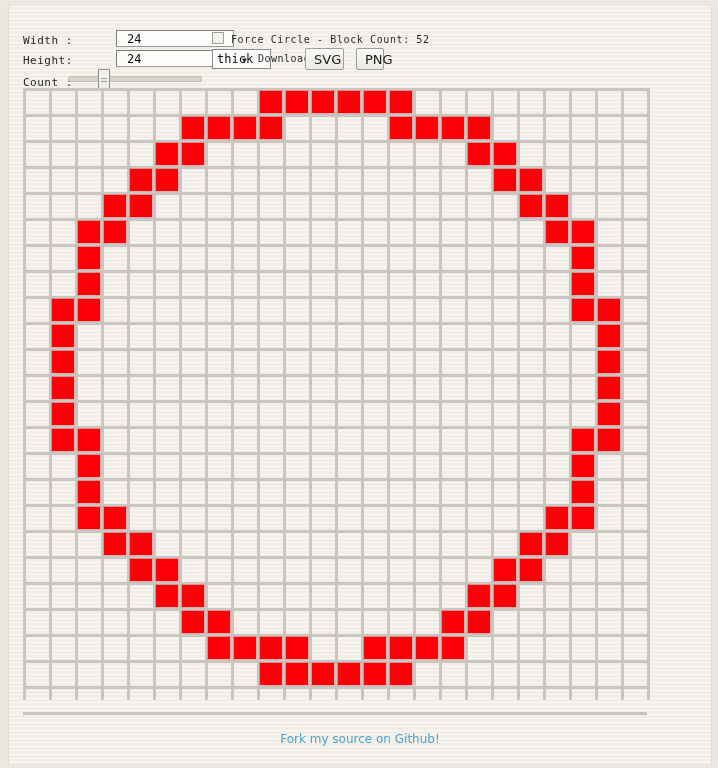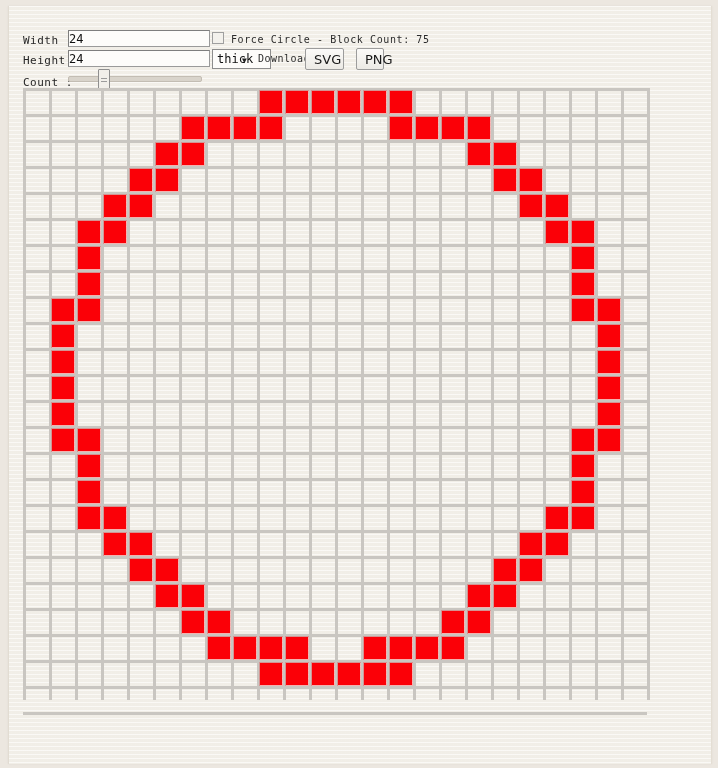--- a/index.html
+++ b/index.html
@@ -45,33 +45,34 @@
     color: #262626;
     letter-spacing: 0.5px;
     white-space: nowrap;
   }
   #width-label  { left: 14px; top: 28px; }
   #height-label { left: 14px; top: 48px; }
   #scale-label  { left: 14px; top: 70px; }
 
   input.numfield {
     position: absolute;
-    width: 142px;
+    width: 118px;
     height: 15px;
-    padding: 1px 0;
+    padding: 1px 10px;
     font-family: "DejaVu Sans Mono", monospace;
     font-size: 12px;
     color: #111;
     background: #fdfcfa;
     border: 1px solid #9a9a9a;
     border-top-color: #7e7e7e;
     border-left-color: #7e7e7e;
     border-radius: 0;
     box-sizing: border-box;
     outline: none;
+    margin-left: 48px;
   }
   #width-input  { left: 59px; top: 24px; height: 17px; }
   #height-input { left: 59px; top: 44px; height: 17px; }
 
   #scale-slider {
     position: absolute;
     left: 59px;
     top: 70px;
     width: 134px;
     height: 6px;
@@ -225,21 +226,21 @@
 
     <span class="lbl" id="height-label">Height:</span>
     <input class="numfield" id="height-input" type="text" value="24" style="">
 
     <span class="lbl" id="scale-label">Count :</span>
     <div id="scale-slider">
       <div id="scale-thumb"></div>
     </div>
 
     <div id="force-circle-box"></div>
-    <span class="lbl" id="force-circle-label">Force Circle - Block Count: 75</span>
+    <span class="lbl" id="force-circle-label">Force Circle - Block Count: 52</span>
 
     <select id="mode-select"><option value="thick">thick</option><option value="thin">thin</option></select>
     <span id="mode-caret">▼</span>
 
     <span class="lbl" id="download-label">Download:</span>
 
     <button class="dlbtn" id="svg-button">SVG</button>
     <button class="dlbtn" id="png-button">PNG</button>
   </div>
 
@@ -379,13 +380,14 @@
         <div class="cell" style="left: 419px; top: 549px; background: rgb(251, 0, 7);"></div>
         <div class="cell" style="left: 237px; top: 575px; background: rgb(251, 0, 7);"></div>
         <div class="cell" style="left: 263px; top: 575px; background: rgb(251, 0, 7);"></div>
         <div class="cell" style="left: 289px; top: 575px; background: rgb(251, 0, 7);"></div>
         <div class="cell" style="left: 315px; top: 575px; background: rgb(251, 0, 7);"></div>
         <div class="cell" style="left: 341px; top: 575px; background: rgb(251, 0, 7);"></div>
         <div class="cell" style="left: 367px; top: 575px; background: rgb(251, 0, 7);"></div>
       </div>
   </div>
 
+  <a id="footer-link" href="#">Fork my source on Github!</a>
 </div>
 
 </body></html>

